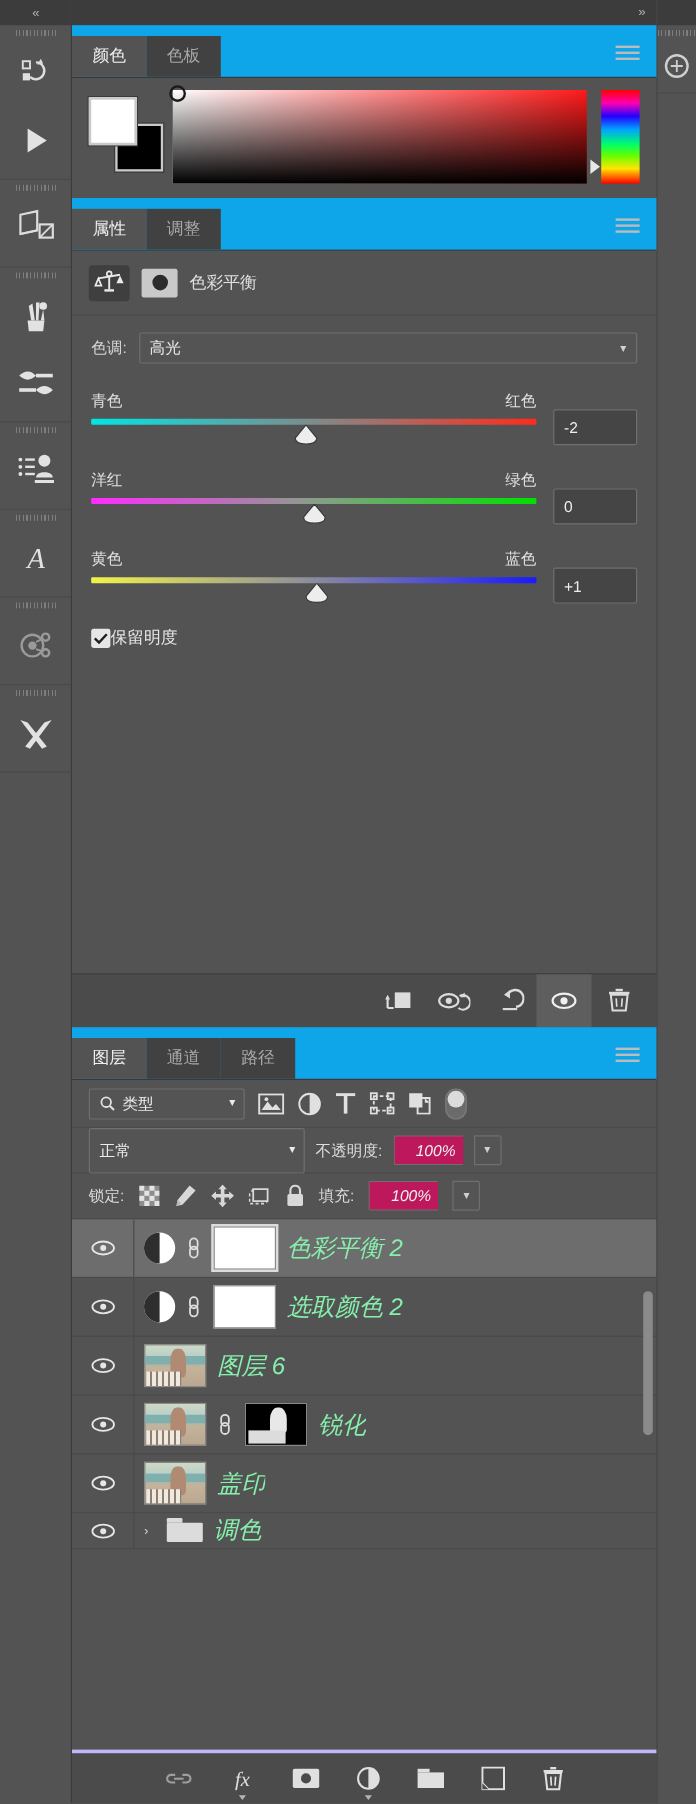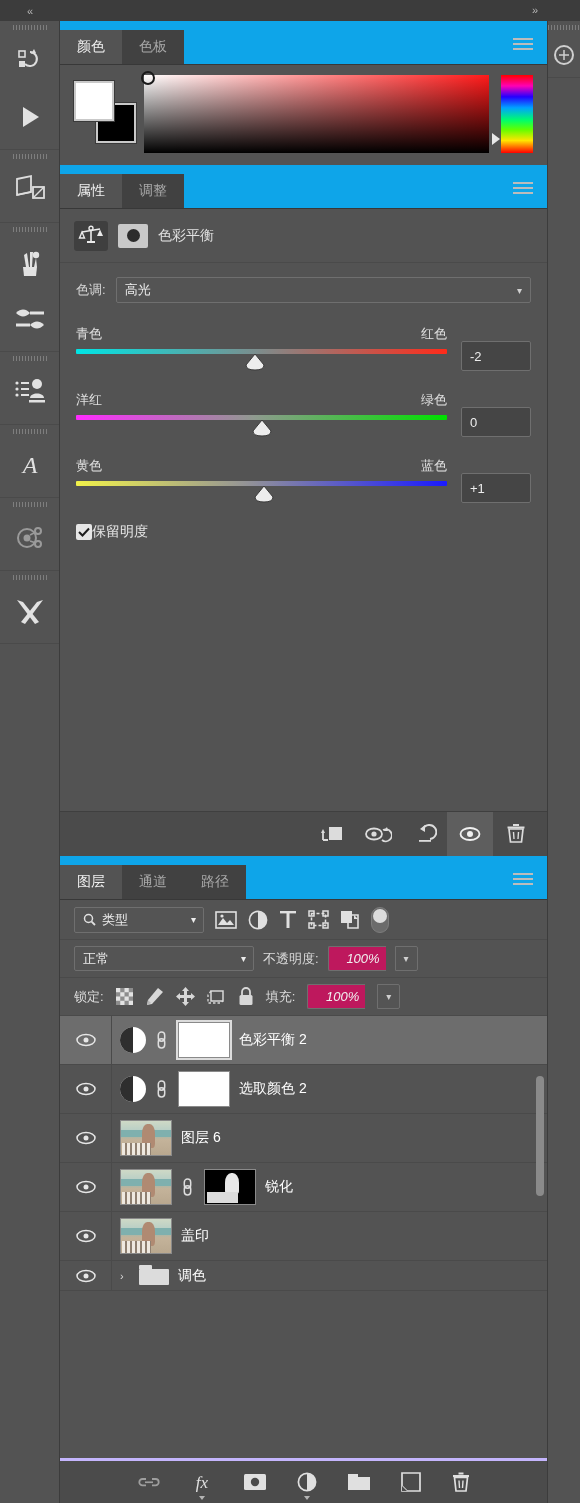--- a/index.html
+++ b/index.html
@@ -124,21 +124,21 @@
      font-size:13px; color:#ececec; position:relative; cursor:default; }
   .kind-select .caret { position:absolute; right:7px; font-size:10px; }
   .ficon { cursor:default; display:flex; }
   .pill { width:18px; height:26px; background:#6b6b6b; border-radius:9px;
      position:relative; border:1px solid #7d7d7d; }
   .pill i { position:absolute; top:1px; left:1px; width:14px; height:14px;
      border-radius:50%; background:#dcdcdc; }
 
   .blend-row { height:38px; display:flex; align-items:center; gap:9px;
      padding:0 14px; border-bottom:1px solid #4a4a4a; }
-  .blend-select { width:180px; height:25px; background:#545454; border:1px solid #6f6f6f;
+  .blend-select { width:180px; height:38px; background:#545454; border:1px solid #6f6f6f;
      border-radius:2px; display:flex; align-items:center; padding:0 8px;
      font-size:13px; color:#ececec; position:relative; cursor:default; }
   .blend-select .caret { position:absolute; right:7px; font-size:10px; }
   .lbl-sm { font-size:13px; color:#dcdcdc; white-space:nowrap; }
   .numfield { width:58px; height:25px; background:#be185d; border:1px solid #6f6f6f;
      border-right:none; border-radius:2px 0 0 2px; display:flex; align-items:center;
      justify-content:flex-end; padding:0 6px; font-size:13px; color:#f0f0f0;font-style:italic; }
   .stepper { width:23px; height:25px; background:#545454; border:1px solid #6f6f6f;
      border-radius:0 2px 2px 0; display:flex; align-items:center; justify-content:center;
      font-size:10px; color:#d0d0d0; cursor:default; }
@@ -170,22 +170,22 @@
   .photo-thumb .fig { position:absolute; left:42%; top:8%; width:26%; height:70%;
      background:#b08a72; border-radius:40% 40% 20% 20%; }
   .photo-thumb .fence { position:absolute; left:2%; bottom:0; width:58%; height:36%;
      background:repeating-linear-gradient(to right,#efe9e0 0 3px,#8e7f70 3px 5px); }
   .mask-bw { width:52px; height:36px; flex:0 0 52px; border:1px solid #8a8a8a;
      position:relative; overflow:hidden; background:#000000; }
   .mask-bw .w1 { position:absolute; left:40%; top:10%; width:28%; height:62%;
      background:#e8e8e8; border-radius:45% 45% 15% 15%; }
   .mask-bw .w2 { position:absolute; left:4%; bottom:4%; width:62%; height:30%;
      background:#dcdcdc; }
-  .lname { font-size:14px; color:#ffffff; white-space:nowrap;
-     overflow:hidden; text-overflow:ellipsis; }
+  .lname { font-size:20px; color:#86efac; white-space:nowrap;
+     overflow:hidden; text-overflow:ellipsis;font-style:italic; }
   .grp-arrow { flex:0 0 10px; color:#d8d8d8; font-size:11px; }
   .folder { width:30px; height:22px; flex:0 0 30px; position:relative; }
   .folder i { position:absolute; background:#dcdcdc; }
   .folder .tabf { left:0; top:0; width:13px; height:4px; border-radius:1px 1px 0 0; }
   .folder .body { left:0; top:4px; width:30px; height:16px; border-radius:1px; }
   .lrow.partial { height:30px; overflow:hidden; }
 
   .scrollbar { position:absolute; right:3px; top:60px; width:8px; height:120px;
      background:#8a8a8a; border-radius:4px; cursor:default; }
 

